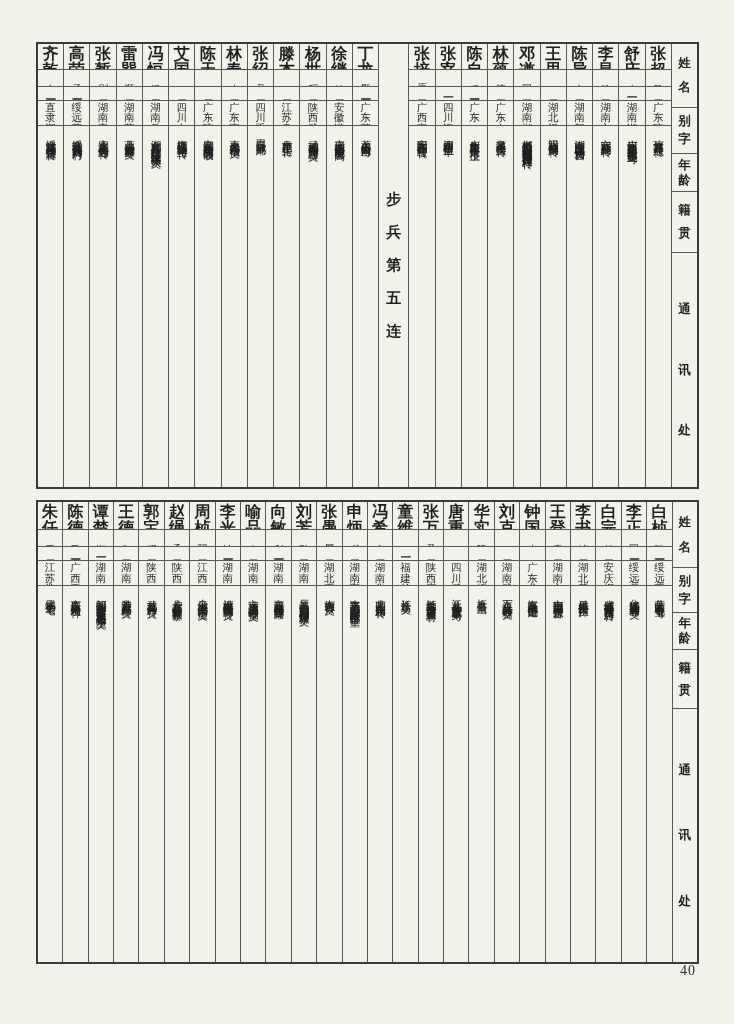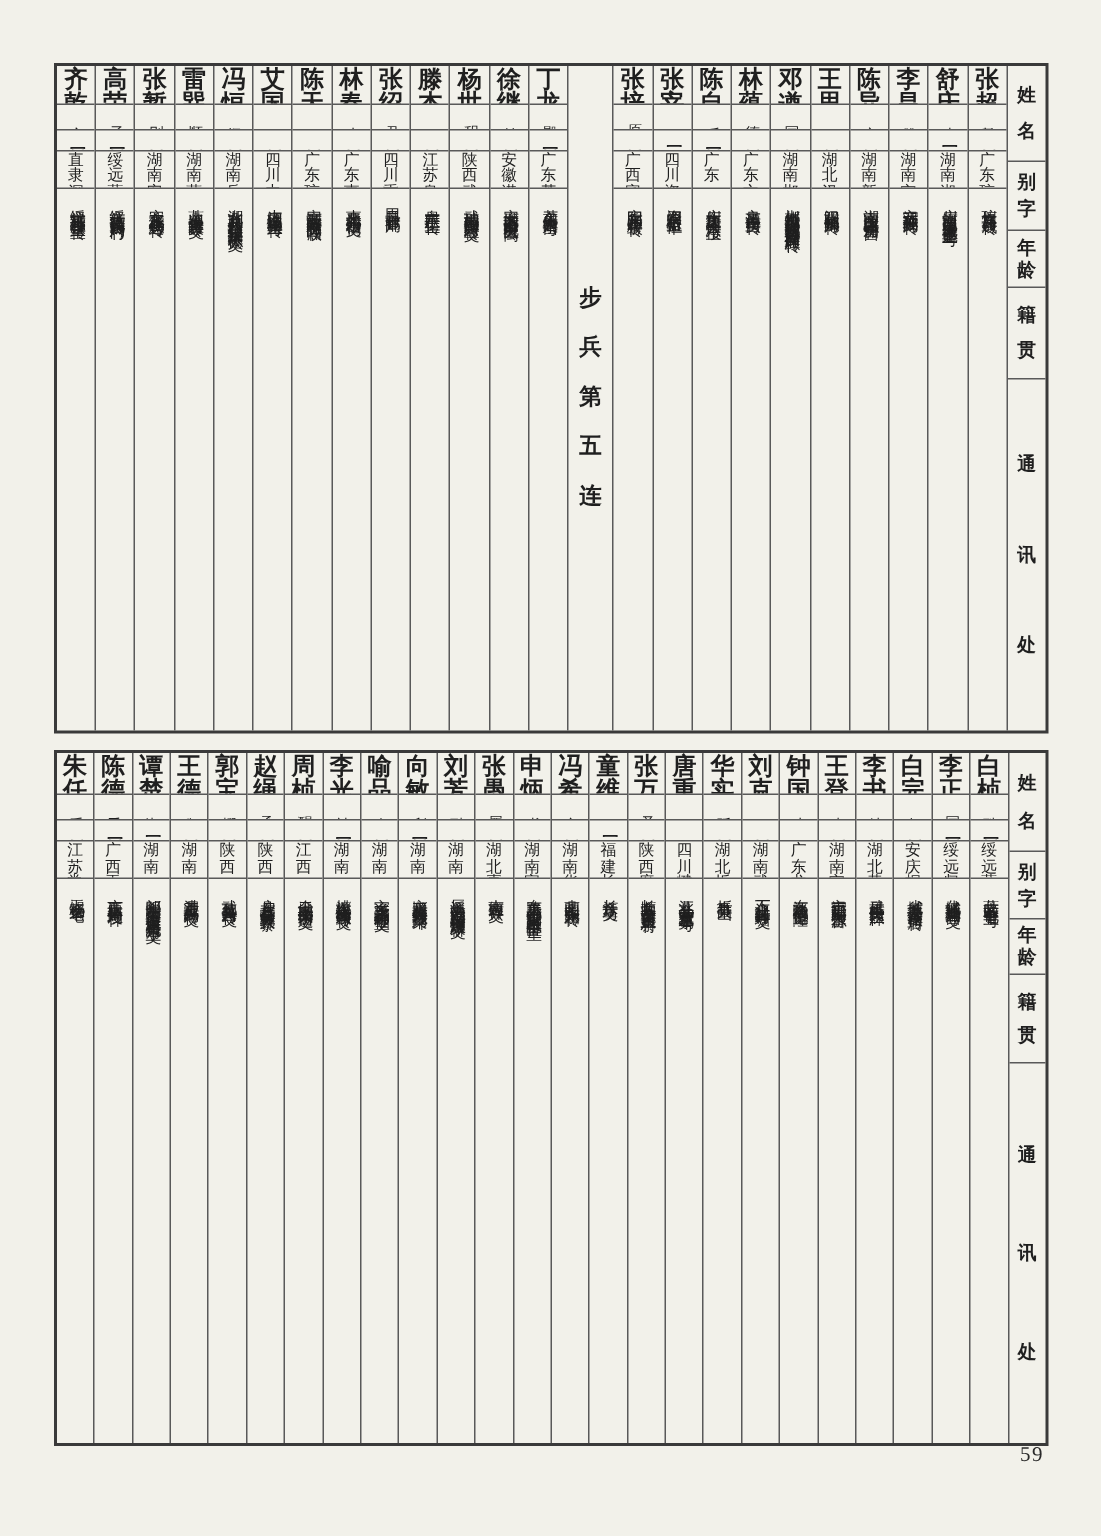--- a/index.html
+++ b/index.html
@@ -1087,14 +1087,14 @@
         <div class="cell r3 c-chars c-native">
           <span class="ch">江</span>
           <span class="ch">苏</span>
           <span class="ch">常</span>
         </div>
         <div class="cell r4 c-addr">
           <span class="v">无锡杨舍老宅</span>
         </div>
       </div>
     </div>
-  <div class="page-number">59</div>
+  <div class="page-number">40</div>
 </div>
 
 </body></html>

